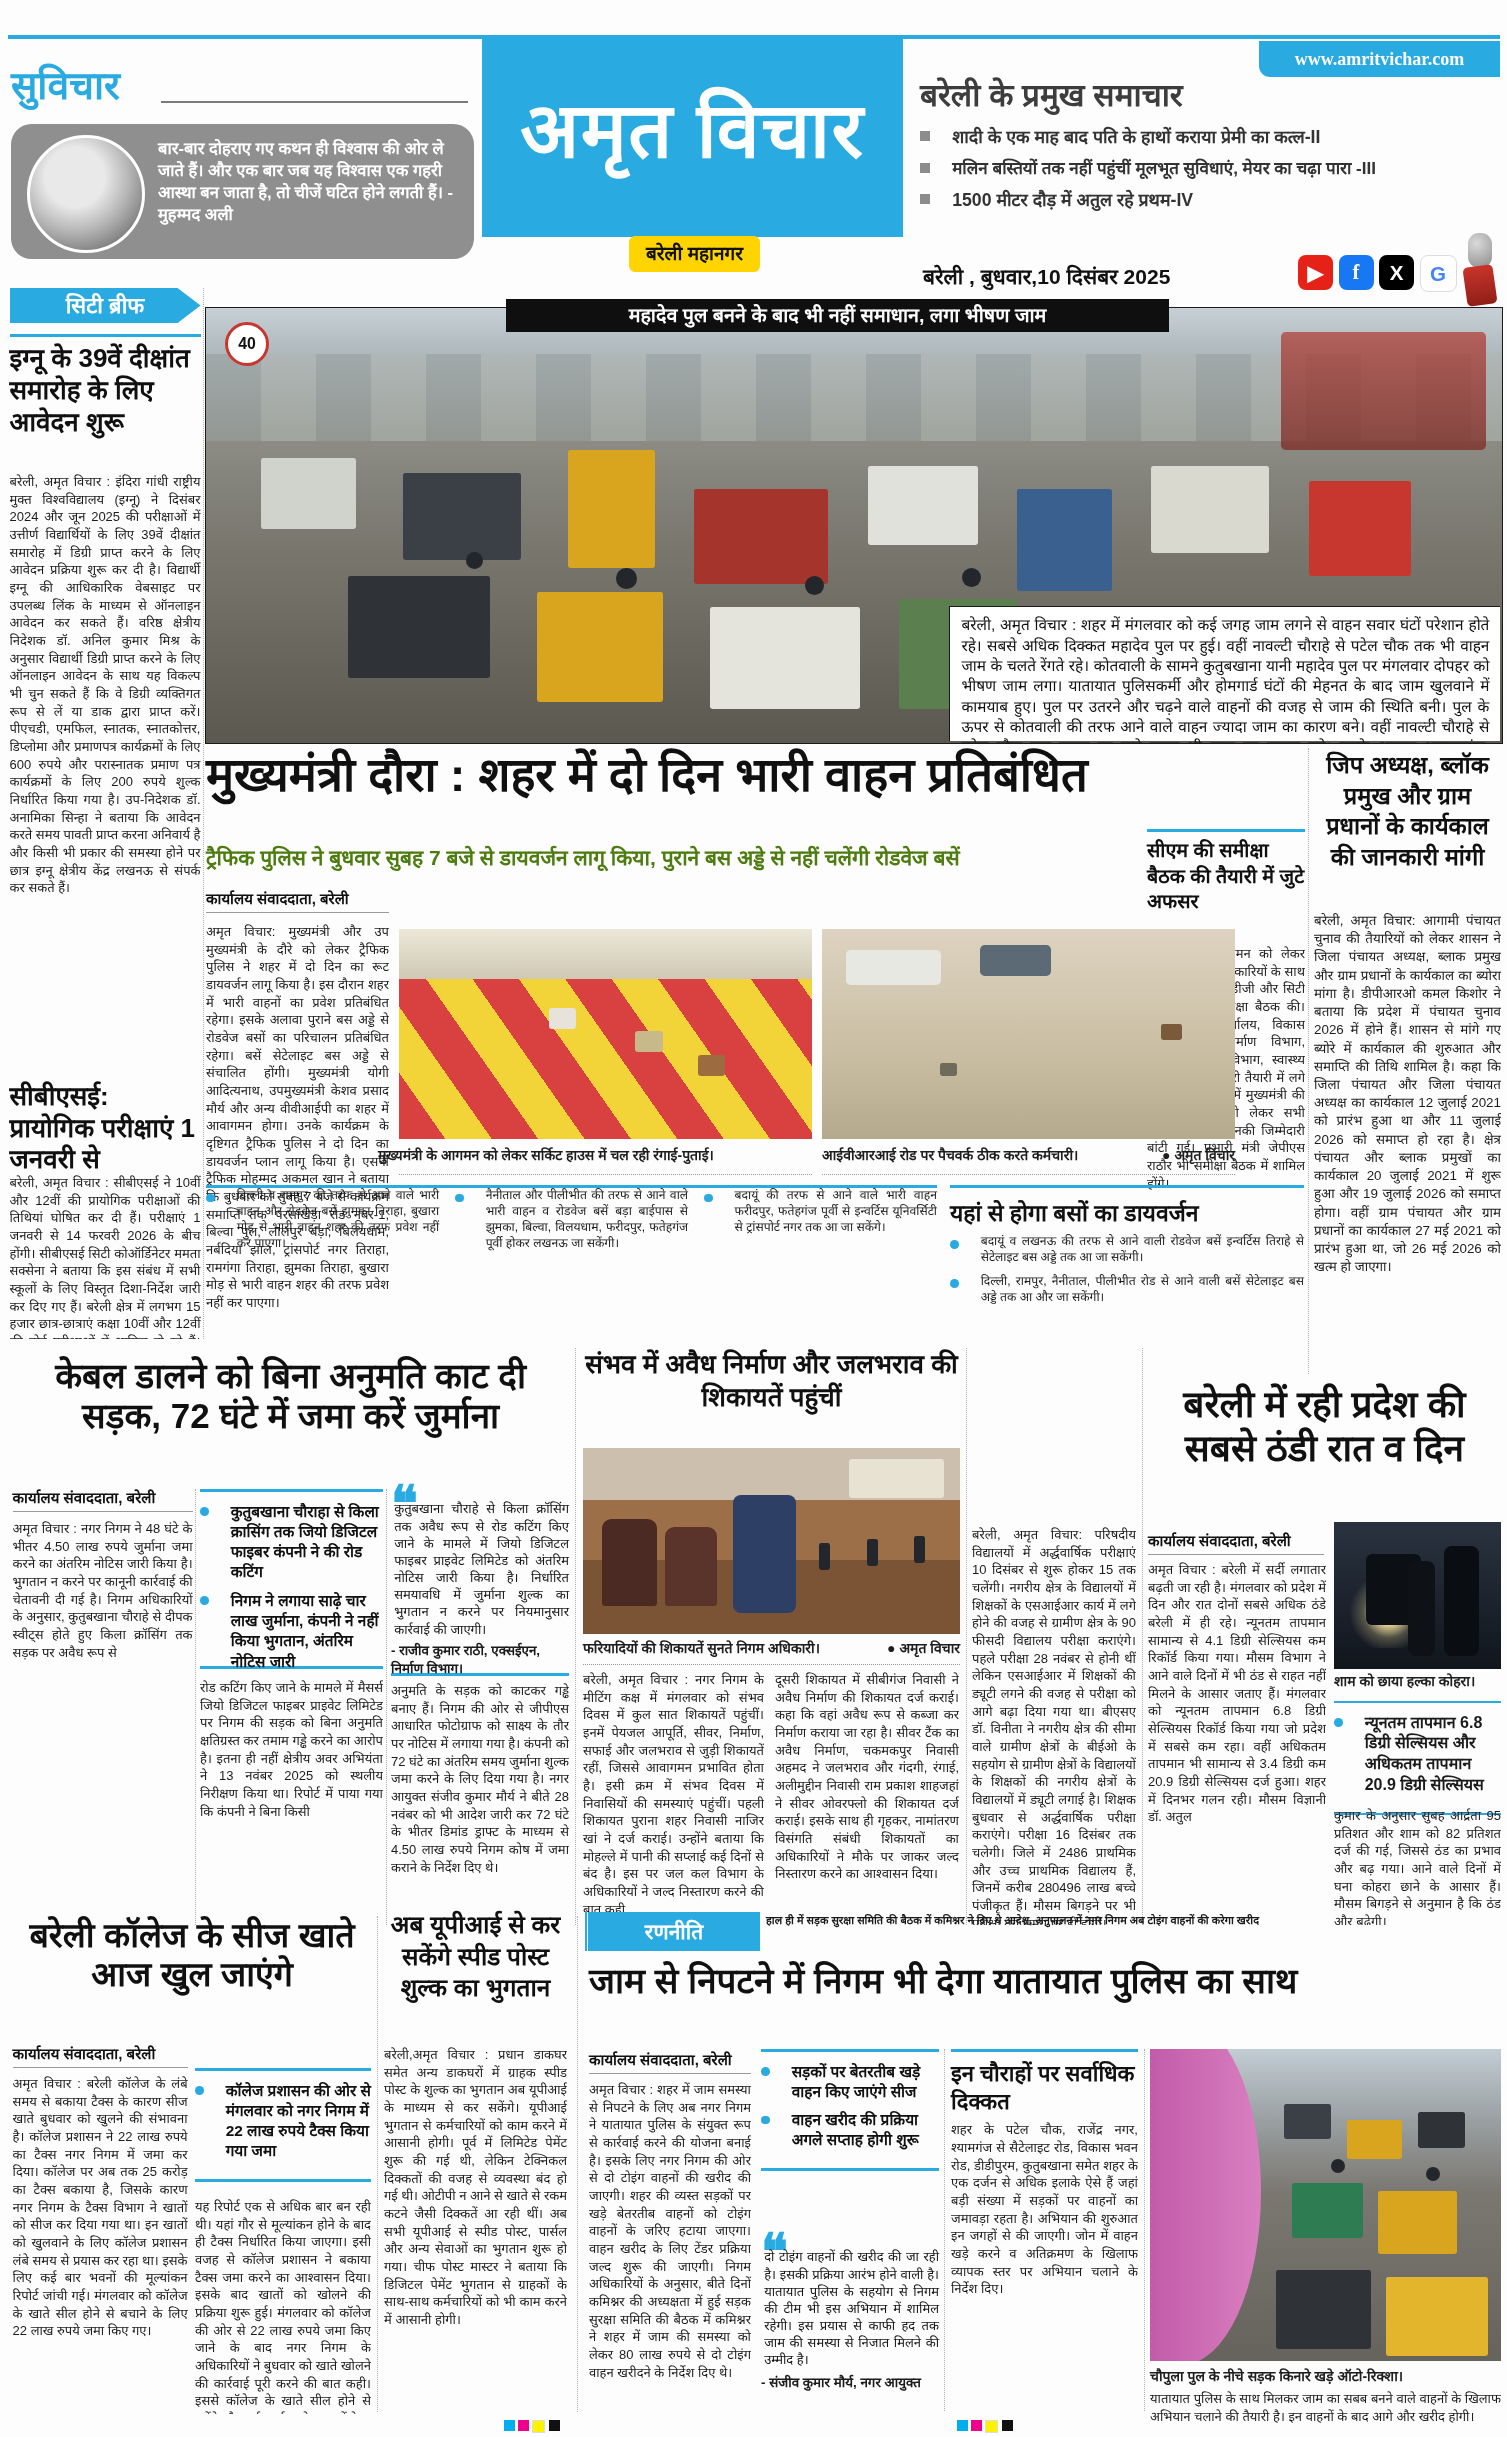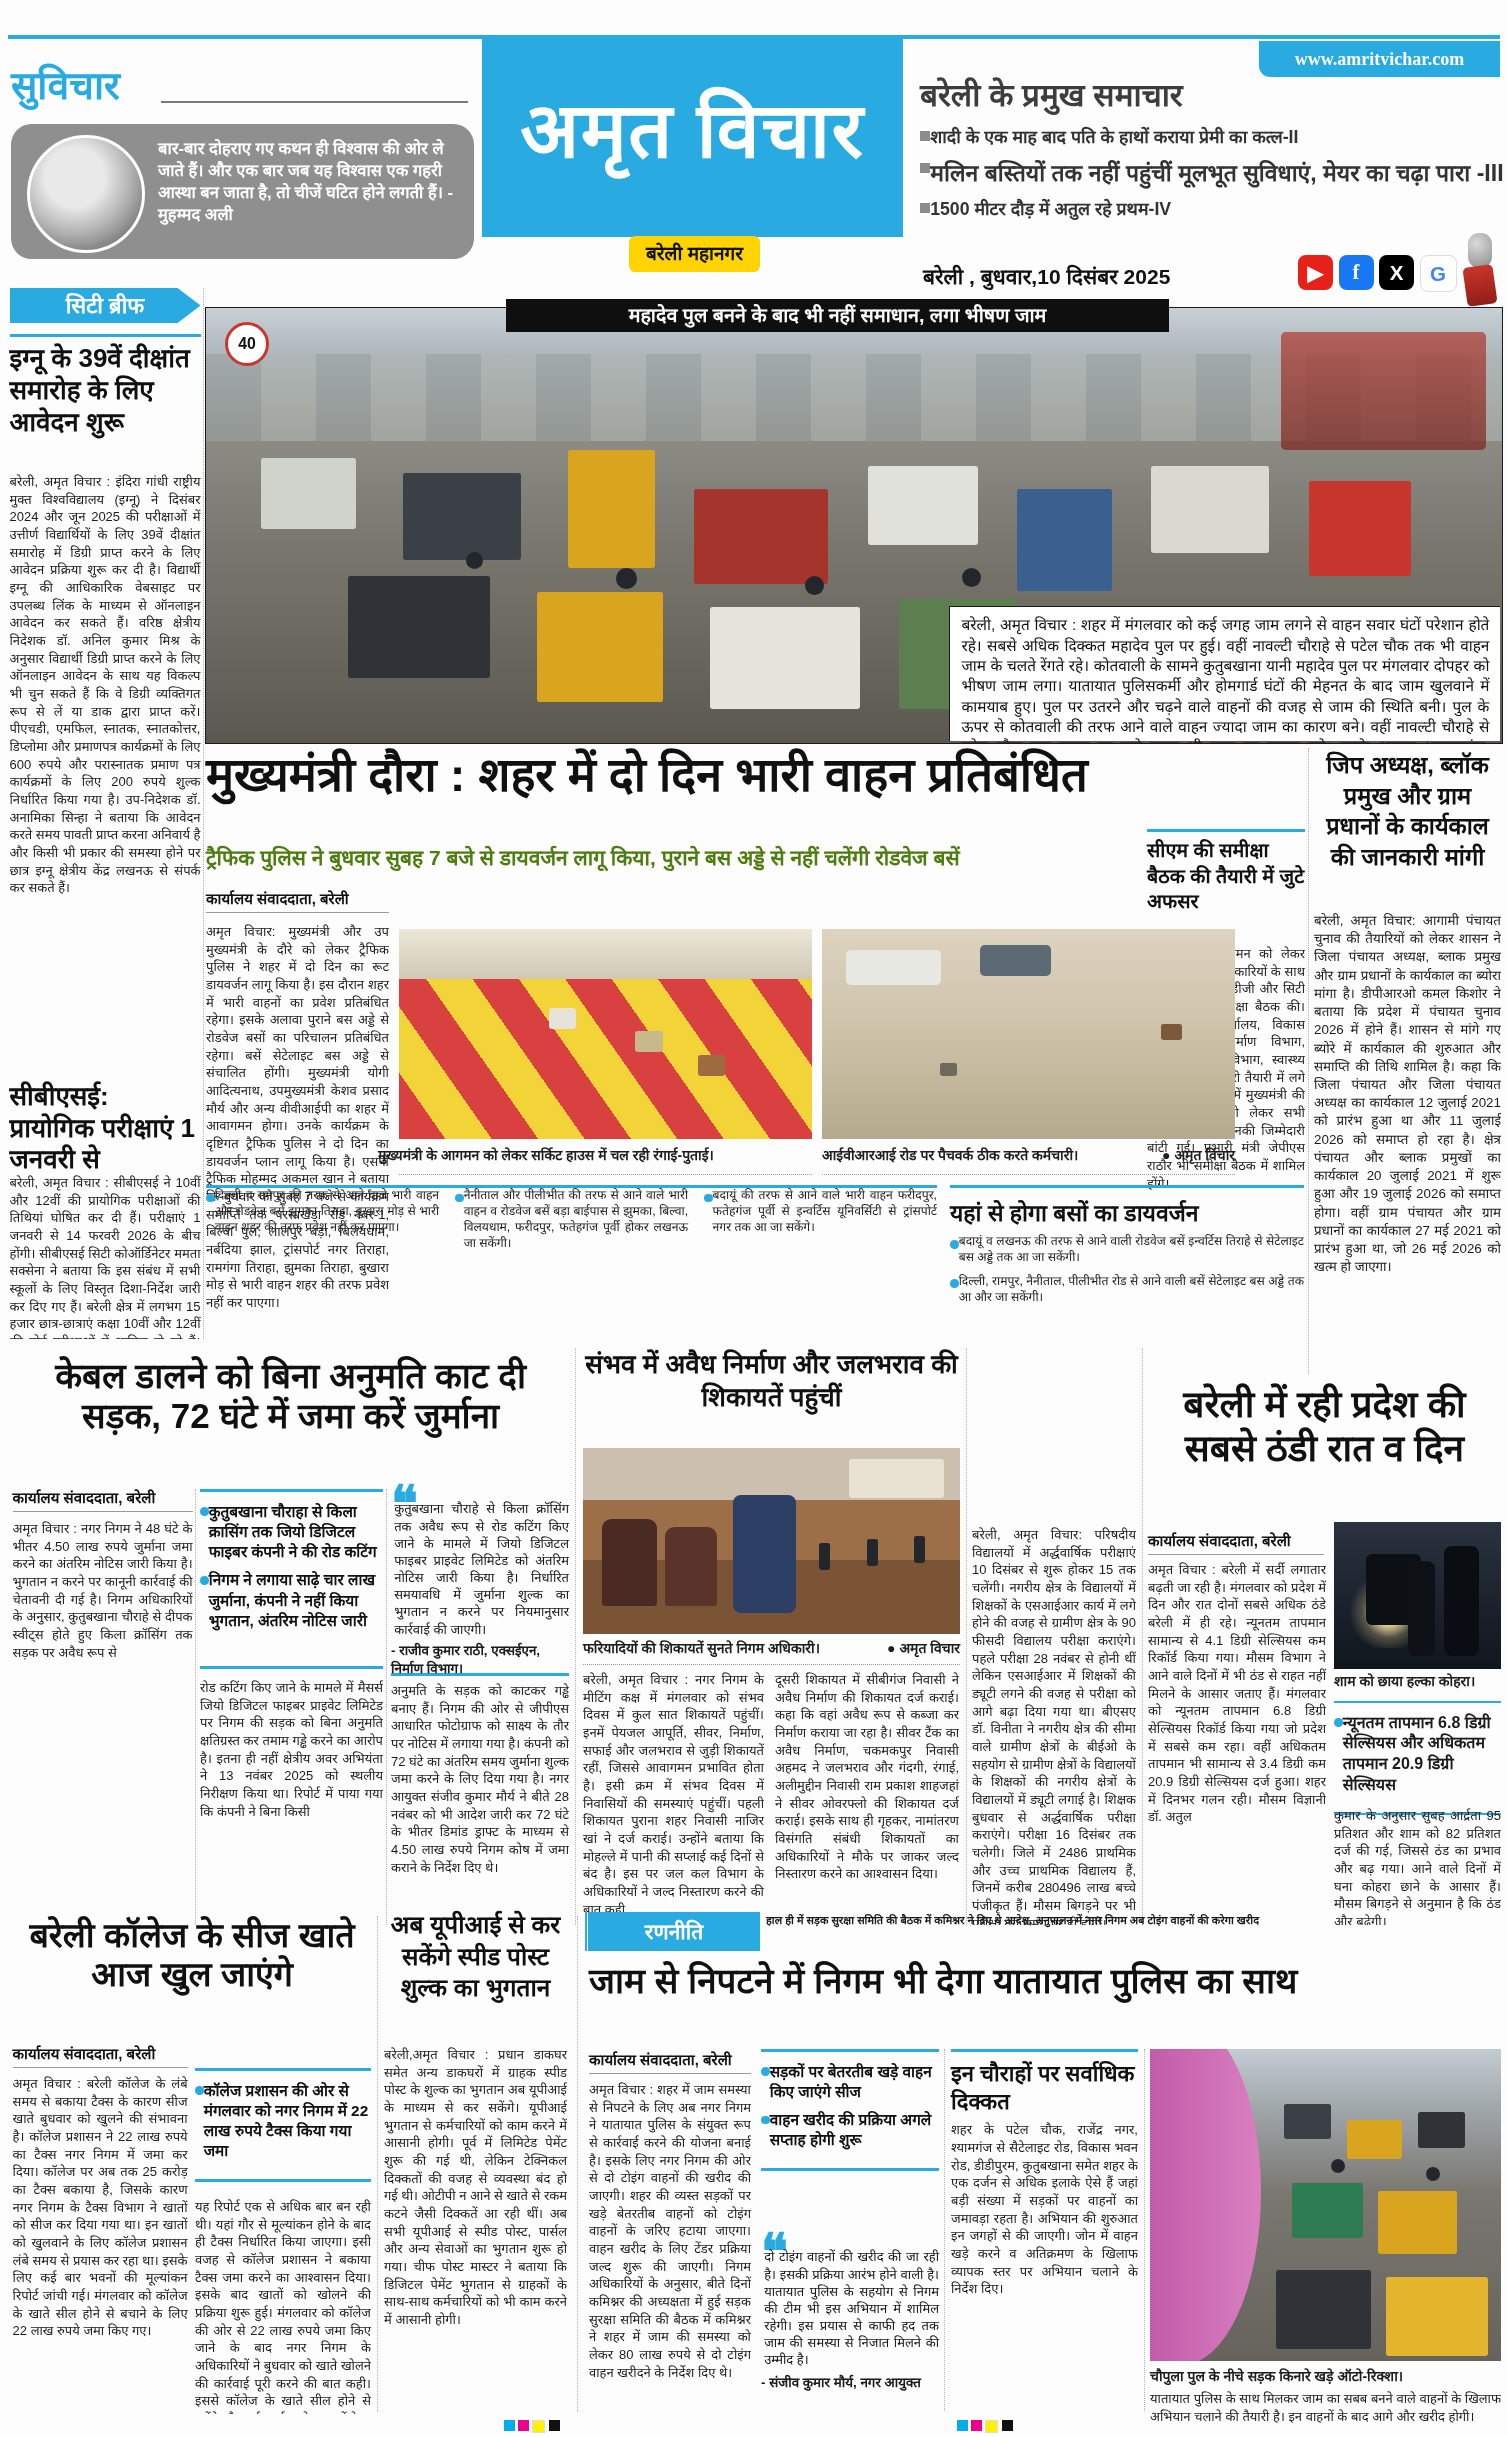--- a/index.html
+++ b/index.html
@@ -9,21 +9,21 @@
   .c{text-align:center;}
   .body-t{font-size:13px;line-height:1.36;color:#1c1c1c;text-align:justify;overflow:hidden;}
   .head{font-weight:800;color:#101010;}
   .byline{font-weight:700;font-size:15px;color:#111;border-bottom:0.8px solid #9a9a9a;padding-bottom:3.9px;}
   .vsep{border-left:1.6px dotted #b0b0b0;width:0;}
   .cyan{background:#29abe2;}
   .rule-c{height:3.2px;background:#29abe2;}
   .caption{font-size:14px;font-weight:700;color:#1e1e1e;}
   .dashed-b{border-bottom:1.6px dotted #9a9a9a;}
   .photo{position:absolute;overflow:hidden;background:#c9c9c9;}
-  .bullet-row{display:flex;gap:0;align-items:flex-start;margin-bottom:7.9px;}
+  .bullet-row{display:flex;gap:22px;align-items:flex-start;margin-bottom:7.9px;}
   .dot{width:8.7px;height:8.7px;border-radius:50%;background:#29abe2;flex:0 0 auto;margin-top:5.5px;}
   .sqm{width:10.2px;height:10.2px;background:#8c8c8c;flex:0 0 auto;margin-top:7px;}
   .bold-bullet{font-size:15.4px;font-weight:700;line-height:1.32;color:#111;}
   .qmark{color:#29abe2;font-size:50px;line-height:0.6;font-weight:800;font-family:"Liberation Serif",serif;}
   .quote-t{font-size:13px;line-height:1.32;color:#161616;text-align:justify;}
   .soc{width:35px;height:35px;border-radius:7.9px;display:flex;align-items:center;justify-content:center;
        color:#fff;font-weight:800;font-size:20.5px;}
   .v{position:absolute;border-radius:2.4px;}
   .crowd{position:absolute;border-radius:50%;background:#23262b;}
 </style>
@@ -51,21 +51,21 @@
 
   <div class="abs head" style="left:920px;top:72px;width:441px;font-size:31.5px;color:#3d3d3d;">बरेली के प्रमुख समाचार</div>
 
   <div class="abs" style="left:920px;top:124px;width:584px;">
     <div class="bullet-row">
         <span class="sqm"></span>
         <span style="font-size:17.7px;font-weight:700;color:#333;">शादी के एक माह बाद पति के हाथों कराया प्रेमी का कत्ल-II</span>
       </div>
     <div class="bullet-row">
         <span class="sqm"></span>
-        <span style="font-size:23px;font-weight:700;color:#333;">मलिन बस्तियों तक नहीं पहुंचीं मूलभूत सुविधाएं, मेयर का चढ़ा पारा -III</span>
+        <span style="font-size:17px;font-weight:700;color:#333;">मलिन बस्तियों तक नहीं पहुंचीं मूलभूत सुविधाएं, मेयर का चढ़ा पारा -III</span>
       </div>
     <div class="bullet-row">
         <span class="sqm"></span>
         <span style="font-size:17.7px;font-weight:700;color:#333;">1500 मीटर दौड़ में अतुल रहे प्रथम-IV</span>
       </div>
   </div>
 
   <div class="abs" style="left:923px;top:262px;font-size:21px;font-weight:800;color:#111;">बरेली , बुधवार,10 दिसंबर 2025</div>
 
   <div class="abs" style="left:1298px;top:255px;display:flex;gap:5.5px;">

